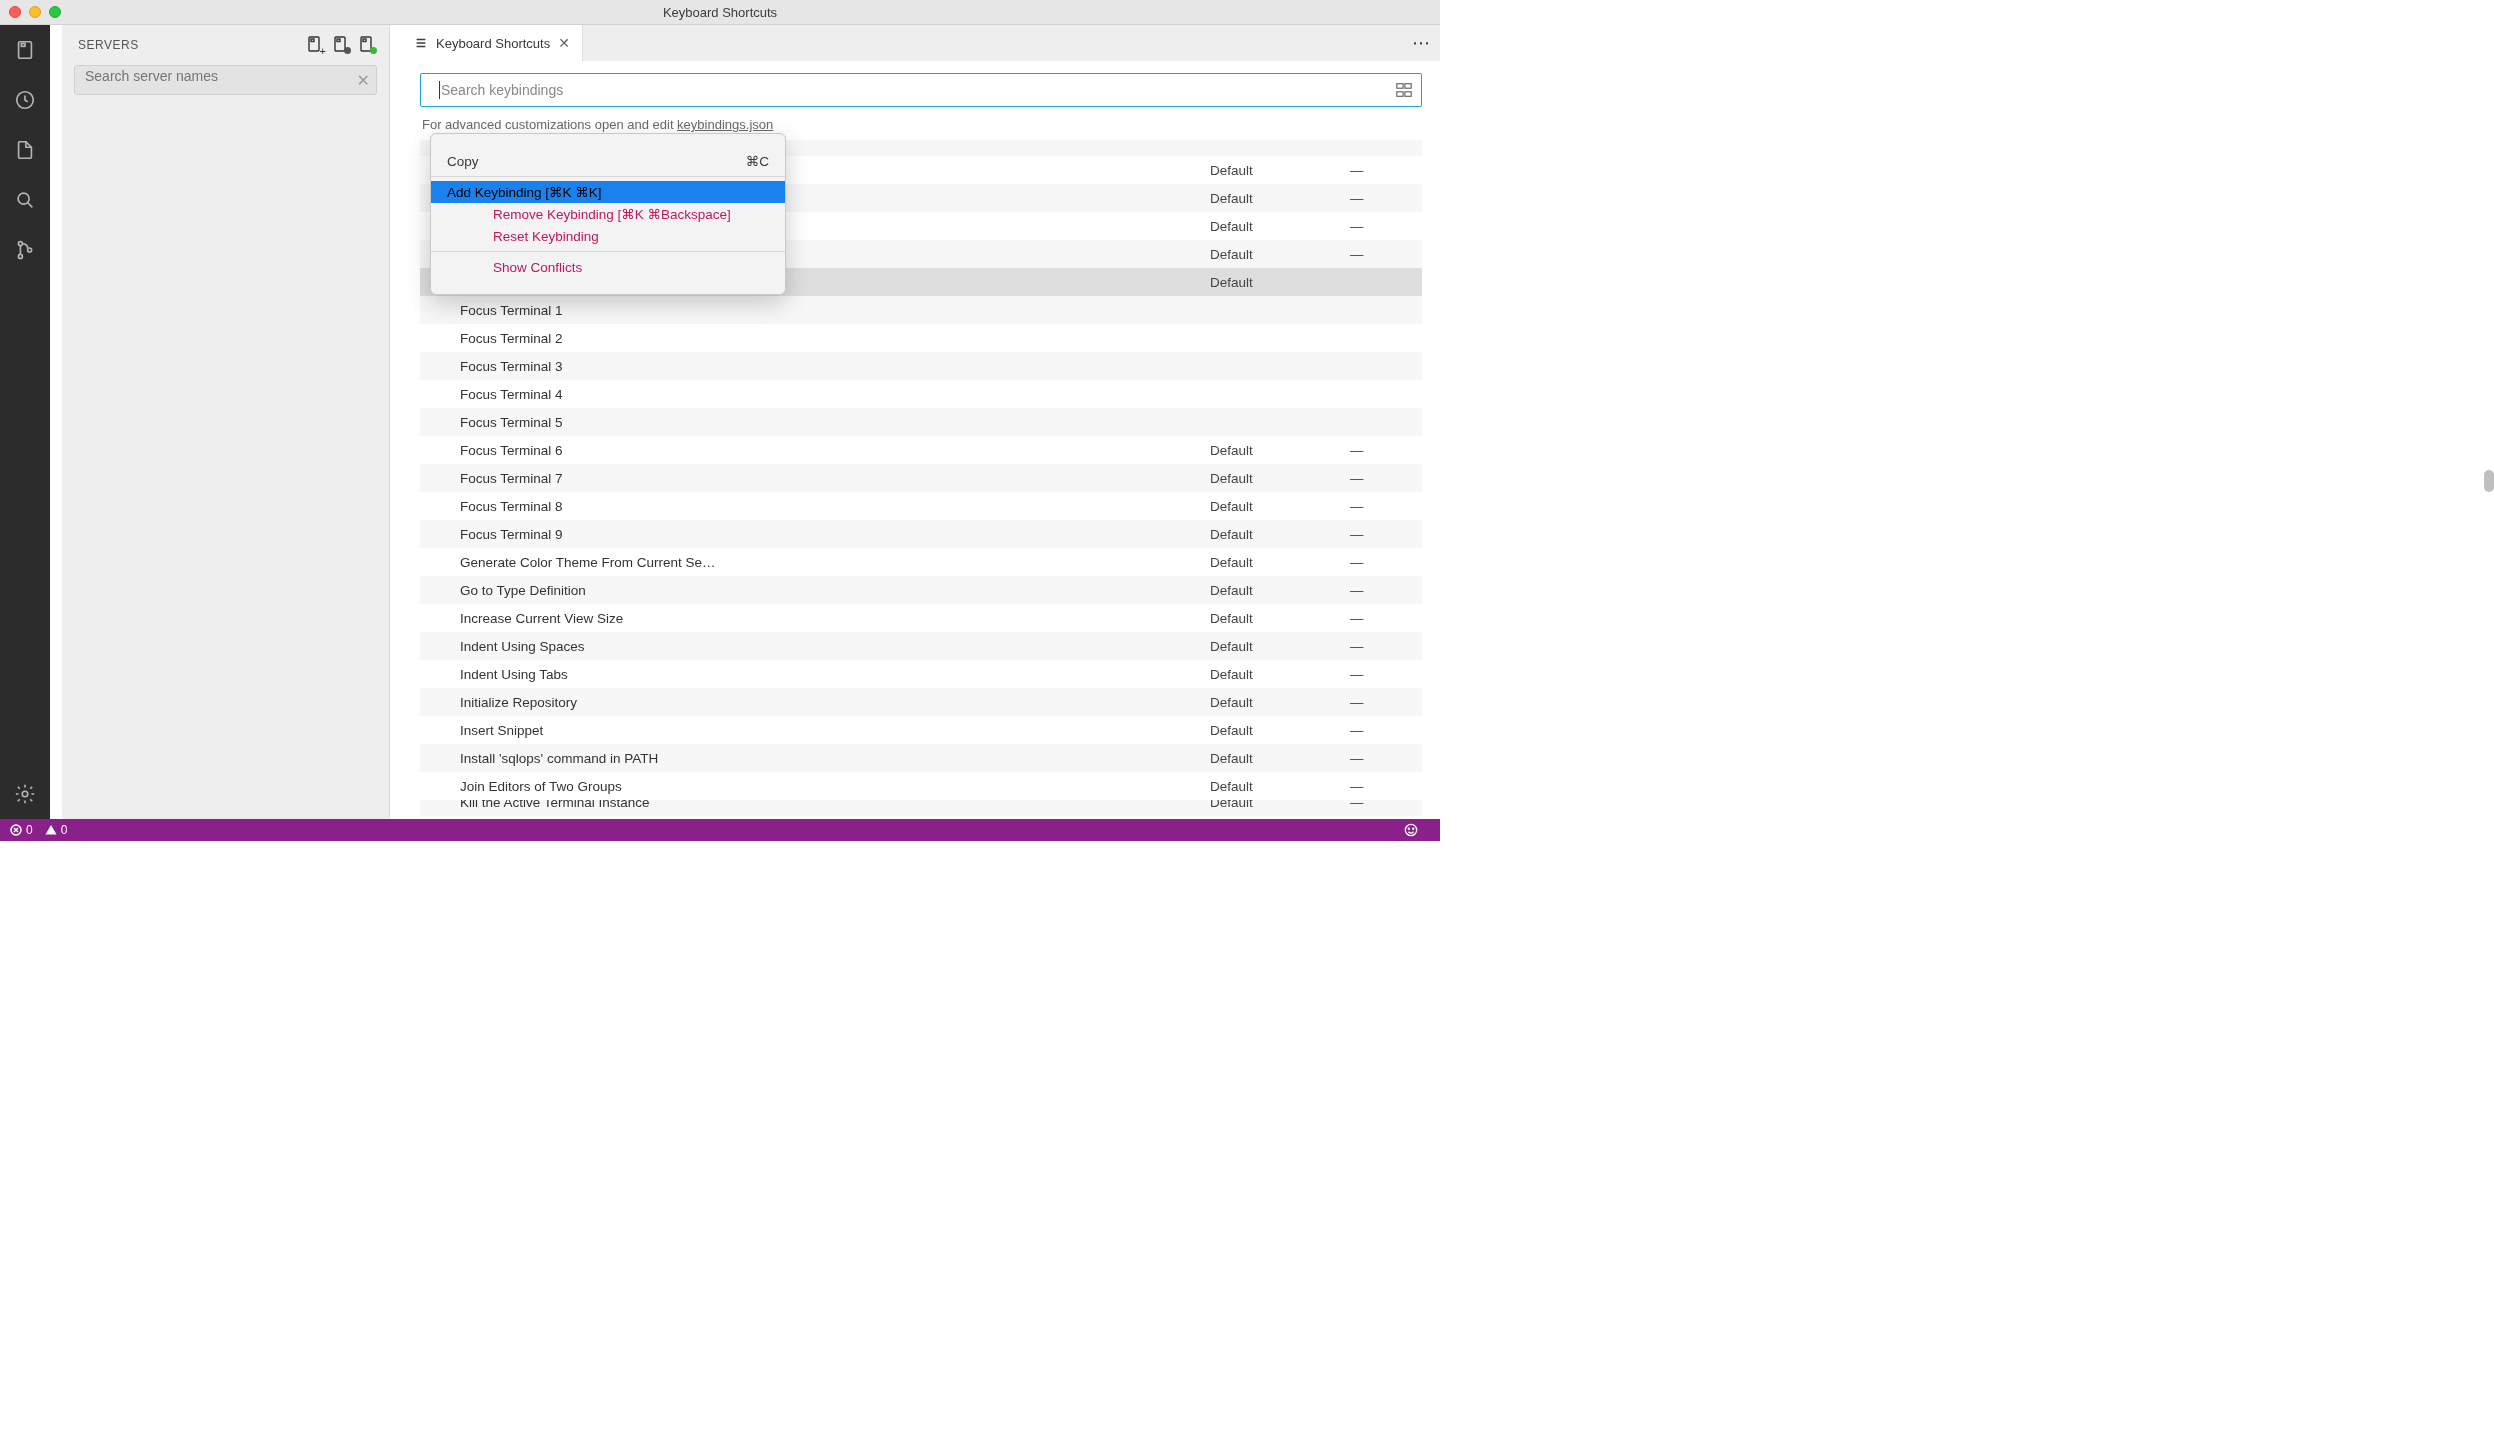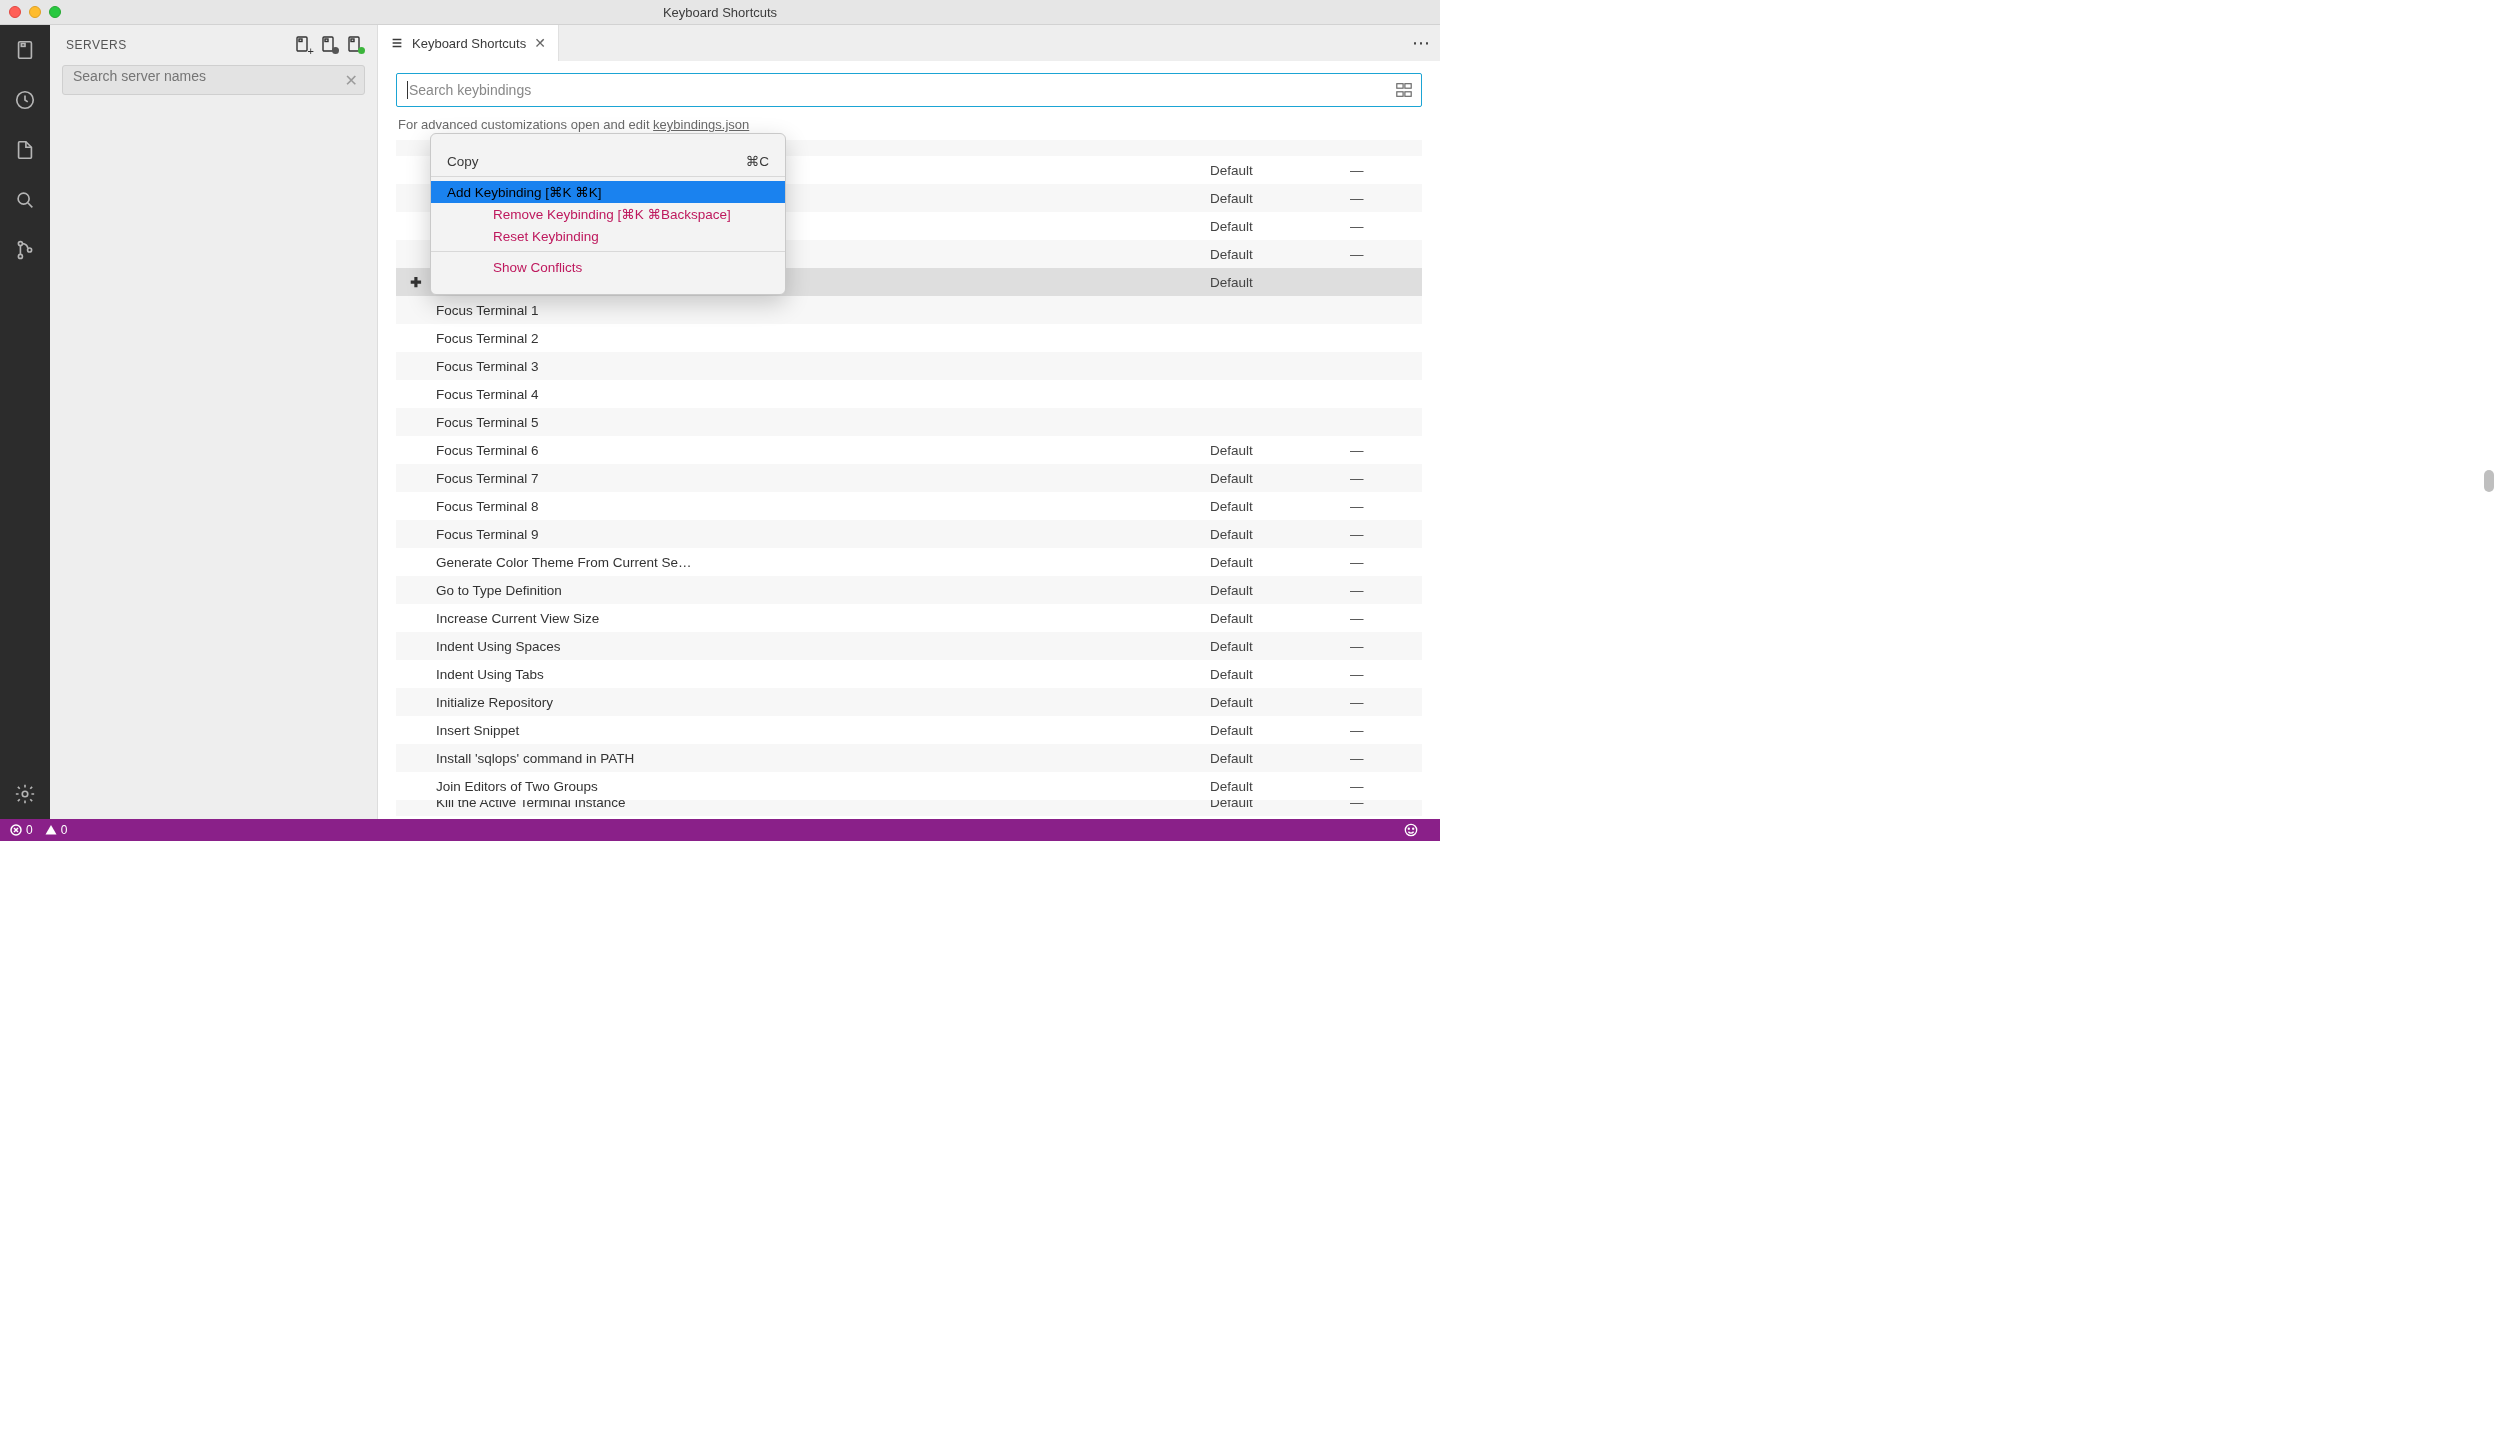--- a/index.html
+++ b/index.html
@@ -7,21 +7,21 @@
 body { background: #ffffff; display: flex; flex-direction: column; height: 841px; width: 1440px; }
 
 .window-titlebar { height: 25px; background: #e6e6e6; border-bottom: 1px solid #d2d2d2; display: flex; align-items: center; position: relative; }
 .traffic-lights { display: flex; gap: 8px; padding-left: 9px; }
 .tl { width: 12px; height: 12px; border-radius: 50%; }
 .tl.red { background: #ff5f57; border: 0.5px solid #e24640; }
 .tl.yellow { background: #febc2e; border: 0.5px solid #dfa023; }
 .tl.green { background: #28c840; border: 0.5px solid #26a832; }
 .win-title { position: absolute; left: 0; right: 0; text-align: center; font-size: 13px; color: #3c3c3c; }
 
-.main-area { flex: 1; display: flex; min-height: 0; }
+.main-area { flex: 1; display: flex; min-height: 0; gap: 12px; }
 
 .activity-bar { width: 50px; background: #2c2c2c; display: flex; flex-direction: column; align-items: center; padding-top: 12px; gap: 24px; }
 .activity-bar .ab-icon { width: 26px; height: 26px; color: #b5b5b5; display: flex; align-items: center; justify-content: center; cursor: pointer; }
 .activity-bar .ab-bottom { margin-top: auto; margin-bottom: 12px; }
 
 .sidebar { width: 328px; background: #eeeeee; border-right: 1px solid #dddddd; display: flex; flex-direction: column; }
 .sidebar-header { display: flex; align-items: center; padding: 10px 12px 6px 16px; }
 .sidebar-header .title { font-size: 12px; letter-spacing: 0.5px; color: #555; flex: 1; }
 .sidebar-header .hicon { width: 20px; height: 20px; margin-left: 6px; display: flex; align-items: center; justify-content: center; color: #444; position: relative; cursor: pointer; }
 .hicon .dot { position: absolute; bottom: 1px; right: 0; width: 7px; height: 7px; border-radius: 50%; }
@@ -35,21 +35,21 @@
 
 .tab-bar { height: 36px; background: #eeeeee; display: flex; align-items: stretch; }
 .tab { background: #ffffff; display: flex; align-items: center; gap: 8px; padding: 0 12px; font-size: 13px; color: #3a3a3a; border-right: 1px solid #e0e0e0; cursor: pointer; }
 .tab .tab-icon { width: 14px; height: 14px; display: flex; align-items: center; justify-content: center; color: #3a3a3a; }
 .tab .close { color: #666; font-size: 14px; cursor: pointer; }
 .tab-bar .spacer { flex: 1; }
 .tab-bar .more { width: 36px; display: flex; align-items: center; justify-content: center; color: #3a3a3a; font-size: 18px; letter-spacing: 2px; cursor: pointer; }
 
 .content { flex: 1; padding: 12px 18px 0 18px; display: flex; flex-direction: column; min-height: 0; }
 
-.search-box { border: 1px solid #1ba4d4; border-radius: 2px; height: 34px; display: flex; align-items: center; padding: 0 8px 0 10px; font-size: 14px; color: #888; }
+.search-box { border: 1px solid #1ba4d4; border-radius: 2px; height: 34px; display: flex; align-items: center; padding: 0 8px 0 18px; font-size: 14px; color: #888; }
 .search-box .cursor { border-left: 1px solid #333; height: 18px; margin-right: 1px; }
 .search-box .placeholder { color: #888; flex: 1; }
 .search-box .sort-icon { width: 18px; height: 18px; display: flex; align-items: center; justify-content: center; color: #666; cursor: pointer; }
 
 .adv-line { font-size: 13px; color: #6a6a6a; margin: 10px 2px 8px 2px; }
 .adv-line .lnk { text-decoration: underline; cursor: pointer; color: #6a6a6a; }
 
 .kb-list { flex: 1; overflow: hidden; font-size: 13.5px; color: #333; position: relative; }
 .kb-row { display: grid; grid-template-columns: 40px 1fr 140px 72px; align-items: center; height: 28px; }
 .kb-row:nth-child(odd) { background: #f7f7f7; }

